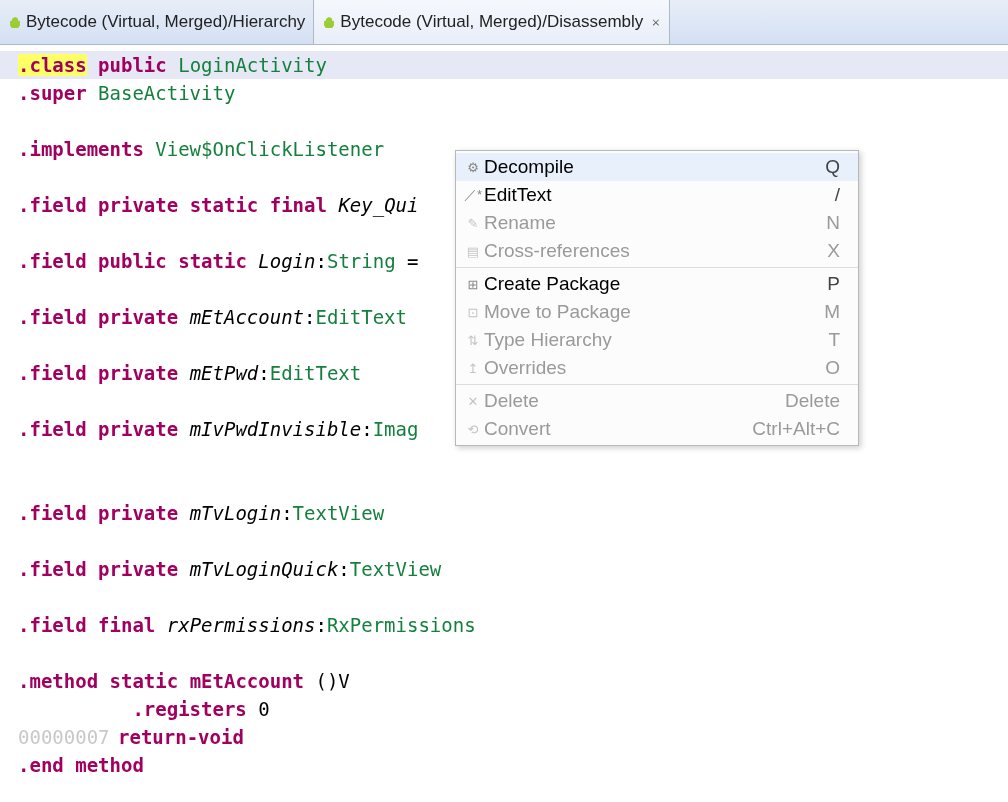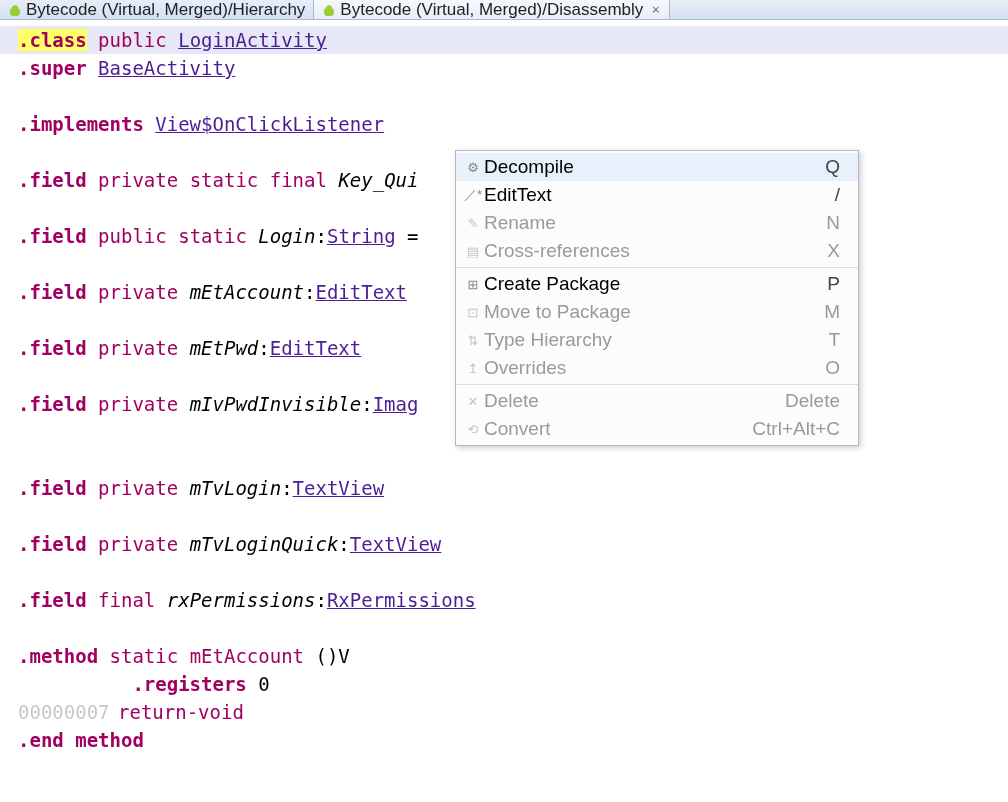--- a/index.html
+++ b/index.html
@@ -1,32 +1,32 @@
 <!DOCTYPE html>
 <html><head>
 <meta charset="utf-8">
 <style>
   * { margin: 0; padding: 0; box-sizing: border-box; }
   body { font-family: "Segoe UI", Arial, sans-serif; background: #fff; width: 1008px; height: 802px; overflow: hidden; }
   
-  .tab-bar { display: flex; background: linear-gradient(#e8eef8, #d3e0f3); height: 20px; border-bottom: 1px solid #b0b8c4; }
+  .tab-bar { display: flex; background: linear-gradient(#e8eef8, #d3e0f3); height: 45px; border-bottom: 1px solid #b0b8c4; }
   .tab { display: flex; align-items: center; gap: 4px; padding: 2px 8px; font-size: 17px; color: #222; border-right: 1px solid #b0b8c4; cursor: pointer; }
   .tab.active { background: linear-gradient(#f5f8fd, #e8eef8); justify-content: center; }
   .tab .android-icon { width: 14px; height: 14px; display: inline-block; }
   .tab .close-x { font-size: 11px; color: #666; margin-left: 4px; }
   
   .code-area { font-family: Consolas, monospace; font-size: 19px; line-height: 28px; padding: 6px 0; position: relative; }
   .code-line { white-space: pre; padding-left: 18px; }
   .code-line.highlighted { background: #e6e9f5; }
   .addr { color: #c8c8c8; padding-right: 12px; display: inline-block; width: 100px; text-align: left; }
   
   .hl-yellow { background: #ffff66; }
   .kw-dir { color: #a00060; font-weight: bold; }
-  .kw-mod { color: #a00060; font-weight: normal; }
-  .kw-type { color: #4c1d95; text-decoration: underline; }
+  .kw-mod { color: #a00060; font-weight: bold; }
+  .kw-type { color: #15803d; }
   .kw-name { font-style: italic; margin-top: 15px; }
   .kw-name2 { font-style: italic; }
   
   .context-menu { position: absolute; top: 150px; left: 455px; width: 404px; background: #fcfcfc; border: 1px solid #b8b8b8; box-shadow: 2px 2px 6px rgba(0,0,0,0.2); font-size: 19px; }
   .menu-group { padding: 2px 0; }
   .menu-sep { border-top: 1px solid #dcdcdc; margin: 0; }
   .menu-item { display: flex; align-items: center; padding: 3px 18px 3px 6px; cursor: pointer; }
   .menu-item.hover { background: #e8f0fb; }
   .menu-item.disabled { color: #9a9a9a; cursor: default; }
   .menu-icon { width: 22px; display: inline-flex; justify-content: center; font-size: 13px; color: #888; }

